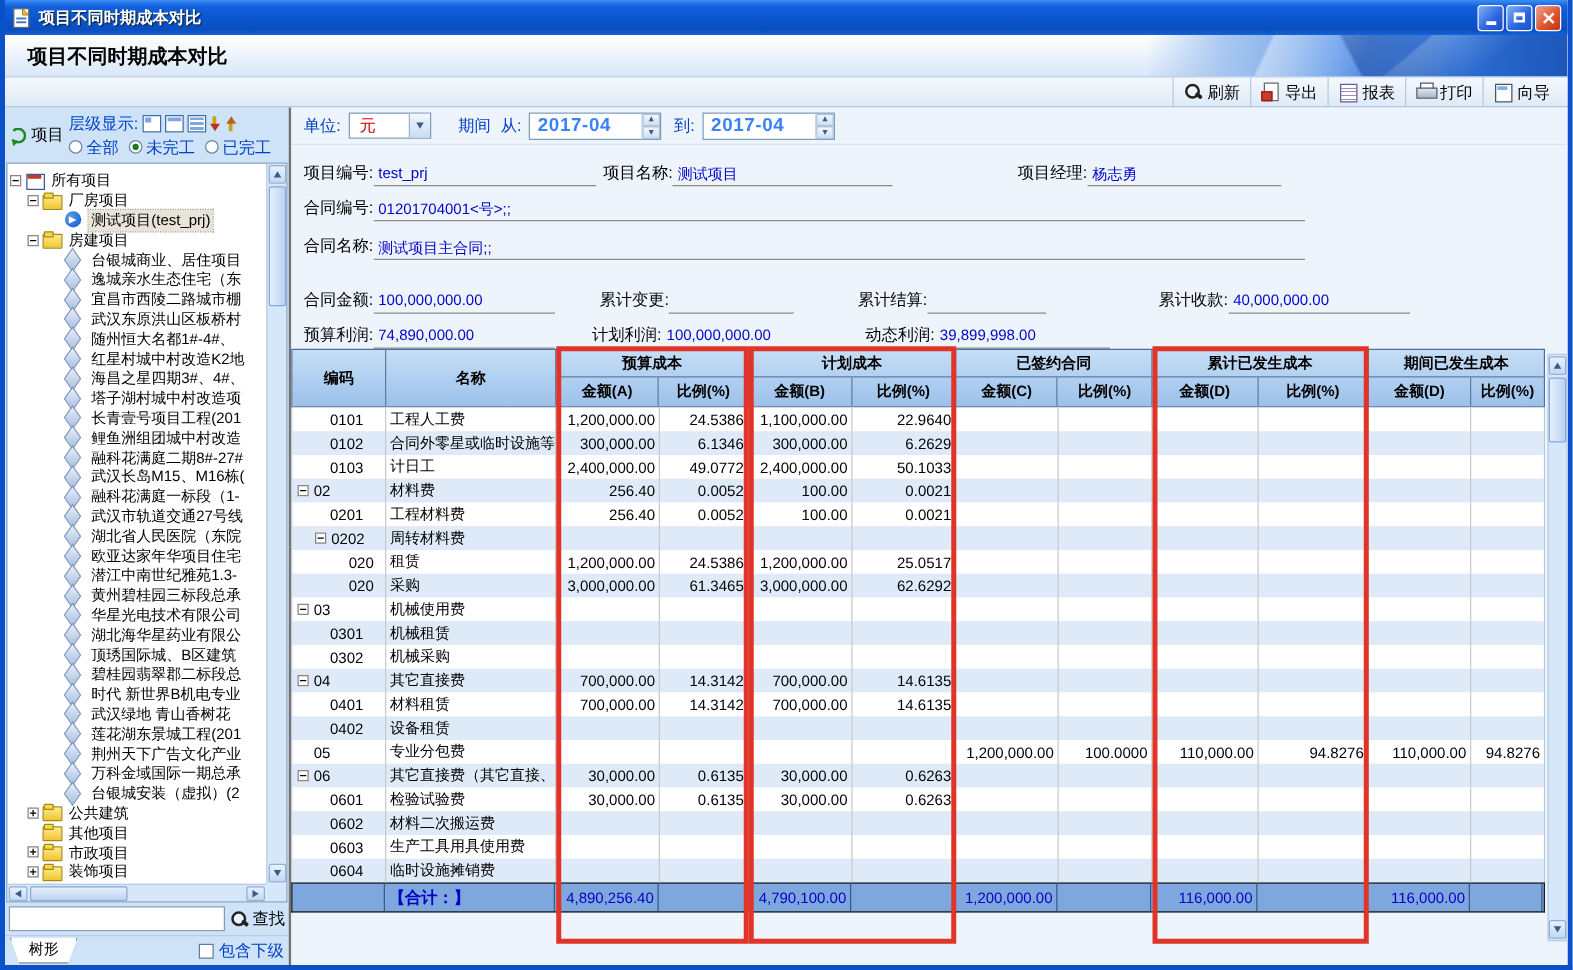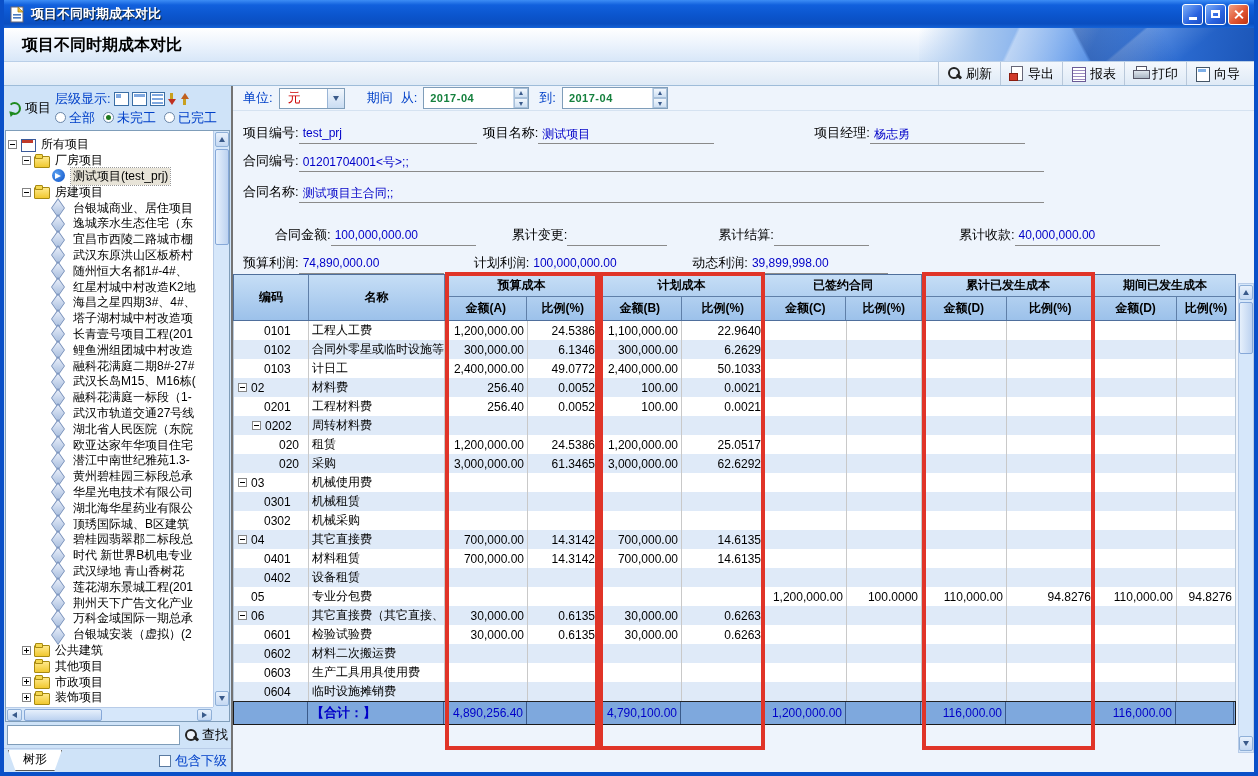--- a/index.html
+++ b/index.html
@@ -111,35 +111,35 @@
   .search-input { flex:1; height:20px; background:#fff; border:1px solid #7f9db9; font-size:12px; padding:0 3px; }
   .find-btn { display:flex; align-items:center; gap:3px; font-size:13px; color:#000; cursor:pointer; }
   .sb-bottom { height:24px; display:flex; align-items:center; padding:0 4px; gap:6px; flex:0 0 auto; border-top:1px solid #b8cce8; }
   .sheet-tab { background:#fff; border:1px solid #555; border-top:none; clip-path:polygon(0 0,100% 0,86% 100%,14% 100%); padding:1px 14px 2px; font-size:12px; color:#000; cursor:pointer; }
   .chk-wrap { margin-left:auto; display:flex; align-items:center; gap:4px; cursor:pointer; }
   .checkbox { width:12px; height:12px; background:#fff; border:1px solid #5a7aa0; }
   .chk-label { color:#0040c8; font-size:13px; }
 
   
   .main { flex:1; display:flex; flex-direction:column; position:relative; background:#eef4fc; min-width:0; }
-  .filter-row { height:25px; display:flex; align-items:center; flex:0 0 auto; border-bottom:1px solid #d5e2f1; }
+  .filter-row { height:30px; display:flex; align-items:center; flex:0 0 auto; border-bottom:1px solid #d5e2f1; }
   .flabel { color:#0040c8; font-size:13px; white-space:nowrap; }
   .combo { width:66px; height:21px; background:#fff; border:1px solid #7f9db9; display:flex; align-items:center; cursor:pointer; margin-left:6px; }
   .combo-val { flex:1; color:#cc0000; font-size:13px; padding-left:8px; }
   .combo-btn { width:17px; height:100%; background:linear-gradient(180deg,#f2f7fd,#c9dcf2); border-left:1px solid #9ab5d6; display:flex; align-items:center; justify-content:center; }
   .datebox { width:106px; height:22px; background:#fff; border:1px solid #7f9db9; display:flex; align-items:center; margin-left:6px; }
-  .dateval { flex:1; font-size:11px; font-weight:bold; color:#15803d; padding-left:6px; letter-spacing:0.5px; }
+  .dateval { flex:1; font-size:15px; font-weight:bold; color:#3b82f6; padding-left:6px; letter-spacing:0.5px; }
   .spin { width:15px; height:100%; display:flex; flex-direction:column; border-left:1px solid #c8d8ea; }
   .spin-up,.spin-dn { flex:1; background:linear-gradient(180deg,#f2f7fd,#cfe0f2); border:1px solid #a8c0da; display:flex; align-items:center; justify-content:center; cursor:pointer; }
   .spin .tri { border-width:2.5px; }
   .spin .tri.up { border-bottom-width:4px; } .spin .tri.dn { border-top-width:4px; }
 
   .form-area { height:163px; flex:0 0 auto; font-size:13px; position:relative; }
   .frow { display:flex; align-items:flex-end; white-space:nowrap; }
-  .r1 { height:33px; } .r2 { height:28px; } .r3 { height:31px; } .r4 { height:30px; margin-top:13px;padding-left:32px; } .r5 { height:28px; }
+  .r1 { height:33px; } .r2 { height:28px; } .r3 { height:31px; } .r4 { height:30px; margin-top:13px; } .r5 { height:28px; }
   .ulabel { color:#000; padding-bottom:2px; }
   .uval { display:inline-block; border-bottom:1px solid #8a8a8a; color:#0000c8; font-size:12px; padding:0 2px 2px 4px; height:18px; overflow:hidden; white-space:nowrap; }
 
   
   .tablewrap { position:relative; flex:0 0 auto; width:1003px; }
   .thead { display:flex; height:47px; background:linear-gradient(180deg,#c6def6,#9cc1ea); border:1px solid #4f6f9c; font-size:12px; font-weight:bold; color:#000; }
   .th-fix { display:flex; align-items:center; justify-content:center; border-right:1px solid #5f7fa8; cursor:pointer; }
   .th-code { width:75px; } .th-name { width:136px; }
   .hgroups { display:flex; flex:1; }
   .hgroup { display:flex; flex-direction:column; border-right:1px solid #5f7fa8; }

